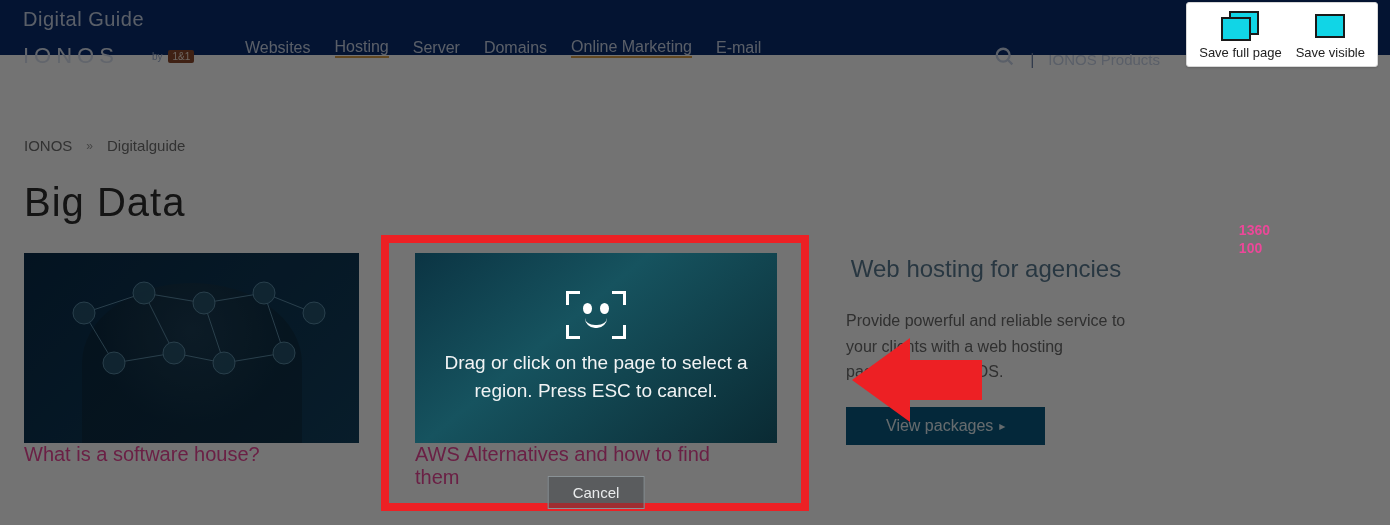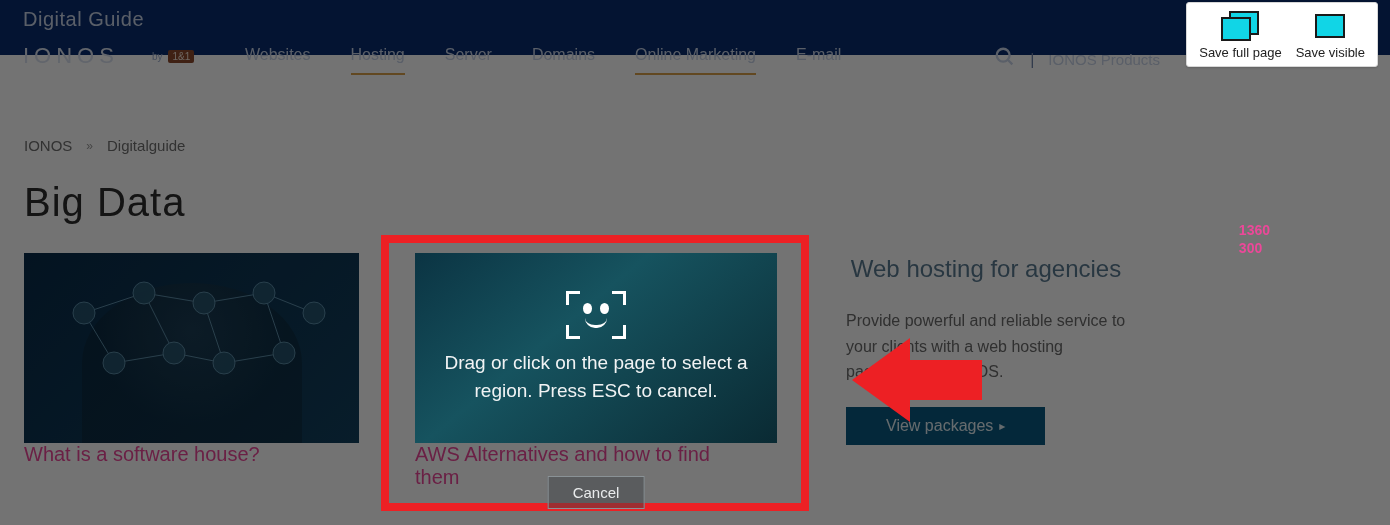--- a/index.html
+++ b/index.html
@@ -26,27 +26,28 @@
     }
     .brand-section { position: absolute; left: 23px; top: 8px; }
     .brand-top { font-size: 20px; color: #c8d3e6; letter-spacing: 0.5px; }
     .brand-bottom { margin-top: 12px; display: flex; align-items: center; gap: 6px; }
     .brand-main { font-size: 22px; letter-spacing: 5px; color: #d9e1ef; font-weight: 400; }
     .brand-by { font-size: 10px; color: #9baccc; padding-left: 27px; }
     .brand-badge { background: #8c4a2e; color: #f2e2d6; font-size: 10px; padding: 1px 4px; border-radius: 2px; }
     .nav {
       position: absolute;
       left: 245px;
-      top: 46px;
+      top: 38px;
       display: flex;
-      gap: 40px;
+      gap: 24px;
       font-size: 16px;
+      align-items: center;
     }
     .nav-item { color: #c7d2e7; cursor: pointer; }
-    .nav-item.active { border-bottom: 2px solid #d9a04a; padding-bottom: 9px; }
+    .nav-item.active { border-bottom: 2px solid #d9a04a; padding-bottom: 0; }
     .header-right {
       position: absolute;
       right: 230px;
       top: 46px;
       display: flex;
       align-items: center;
       gap: 14px;
       color: #c7d2e7;
     }
     .search-icon-wrap { font-size: 20px; cursor: pointer; }
@@ -312,14 +313,14 @@
     <div class="ext-label">Save visible</div>
   </div>
 </div>
 
 <svg class="red-arrow" width="140" height="100">
   <polygon points="0,50 58,8 58,30 130,30 130,70 58,70 58,92" fill="#ed2024"></polygon>
 </svg>
 
 <div class="coords">
   <div>1360</div>
-  <div>300</div>
+  <div>100</div>
 </div>
 
 </body></html>

